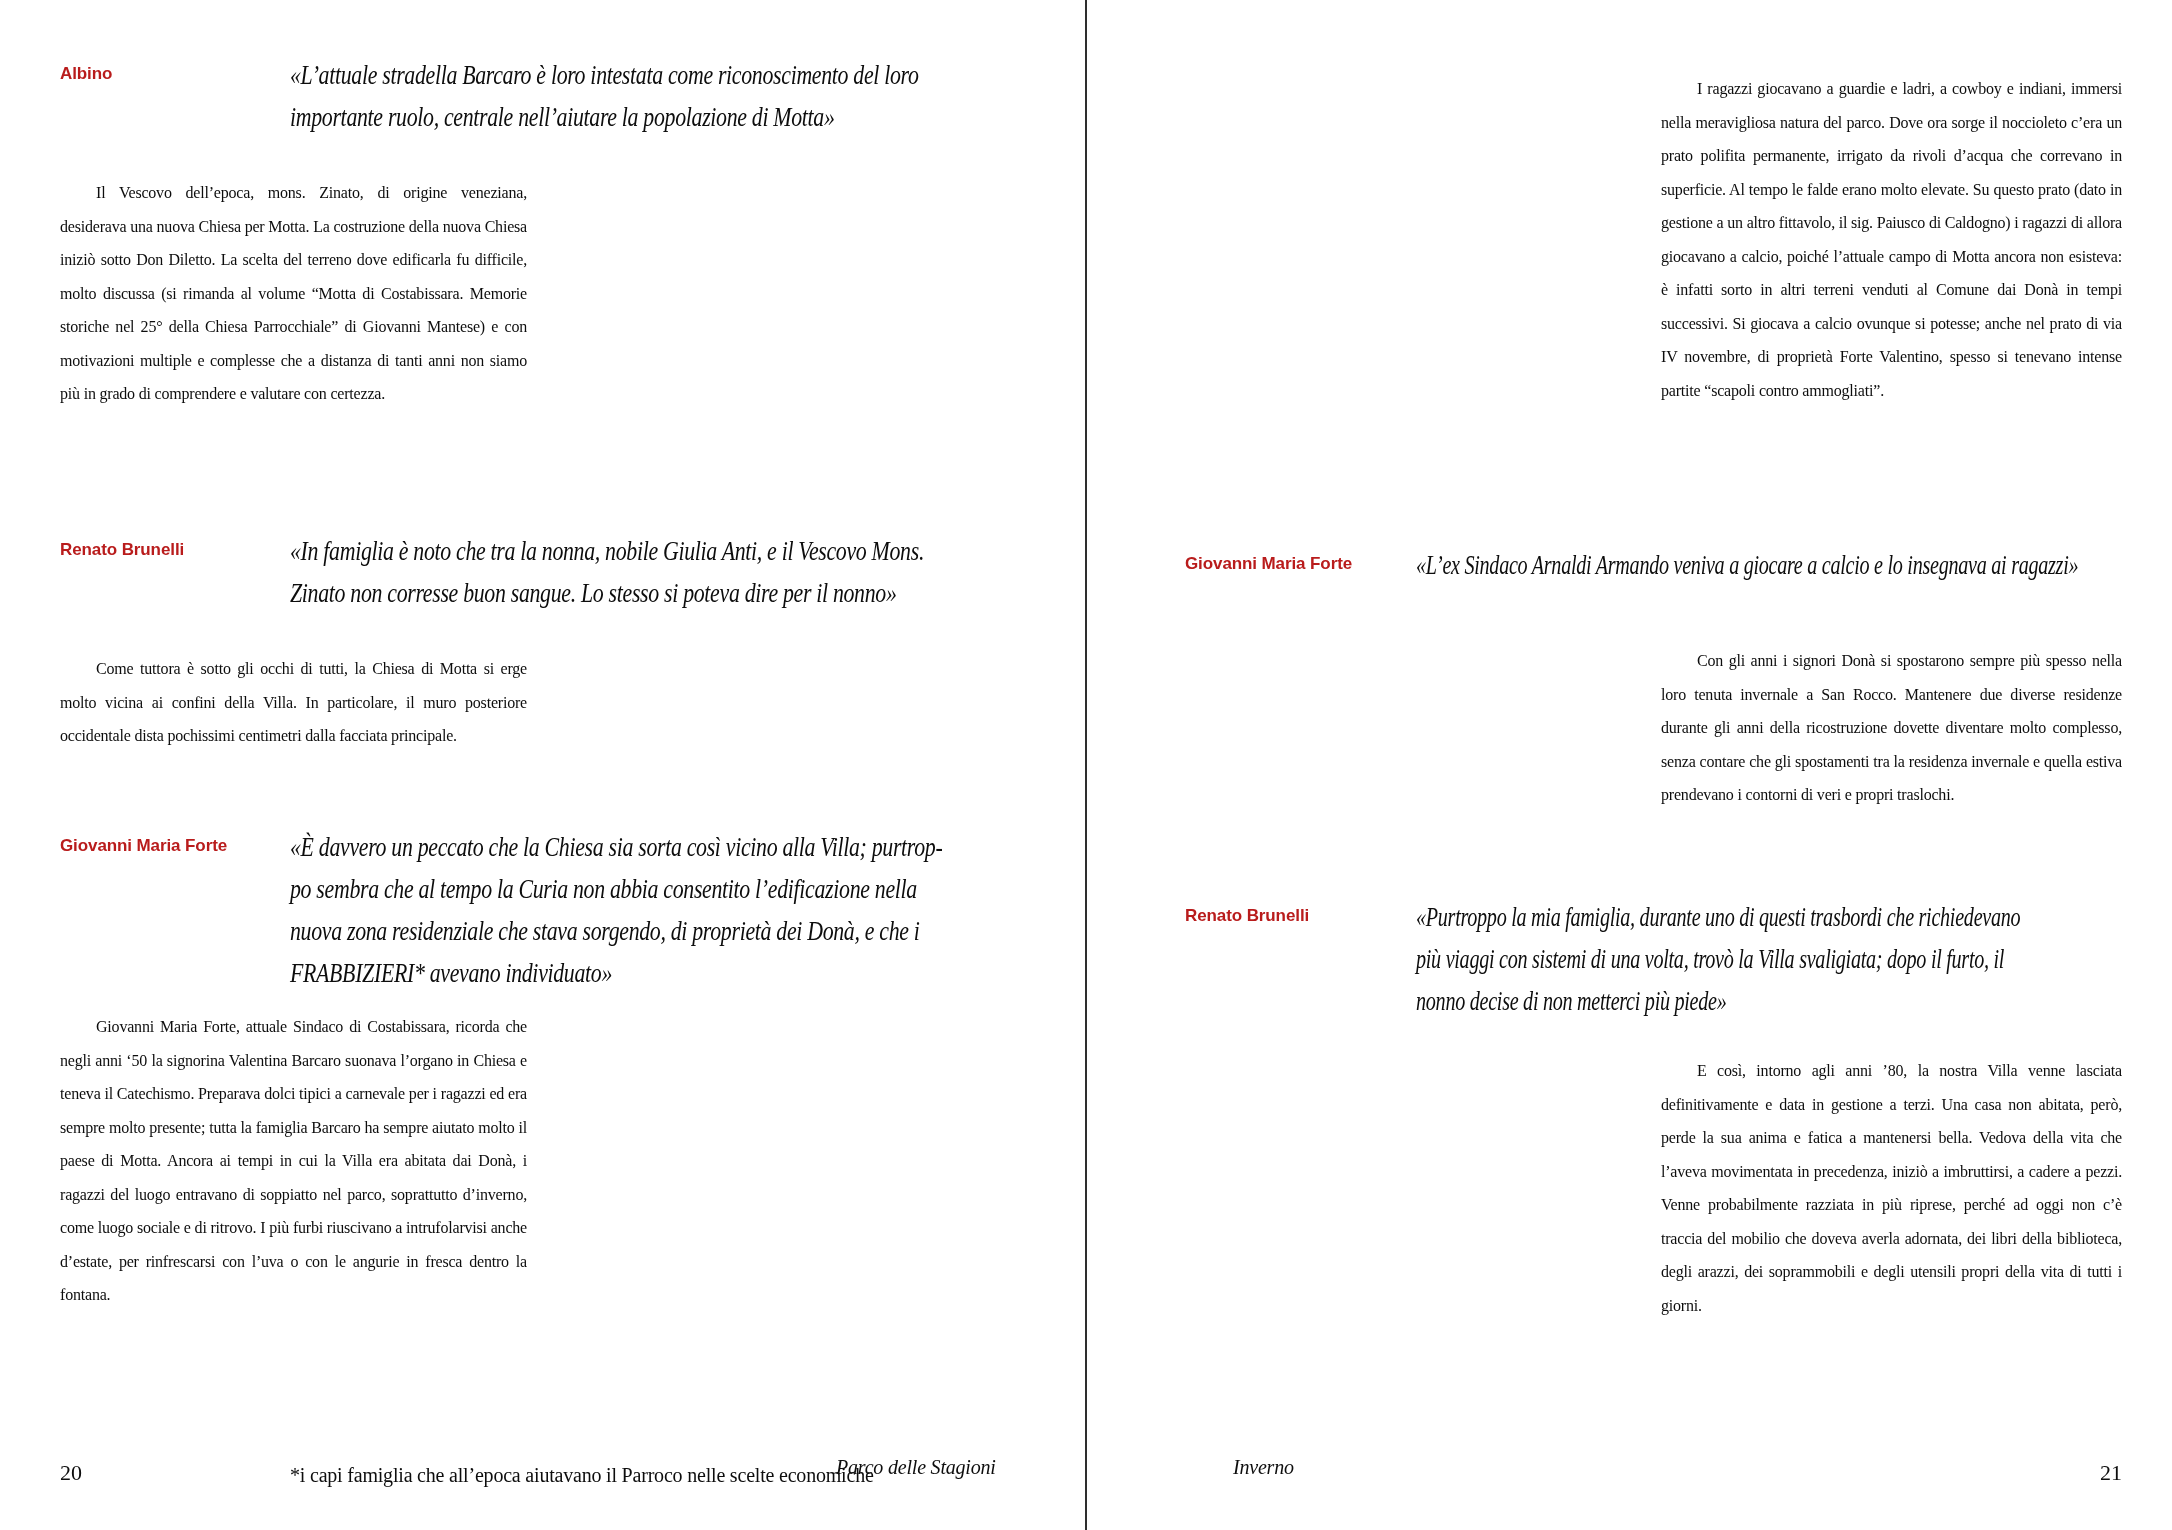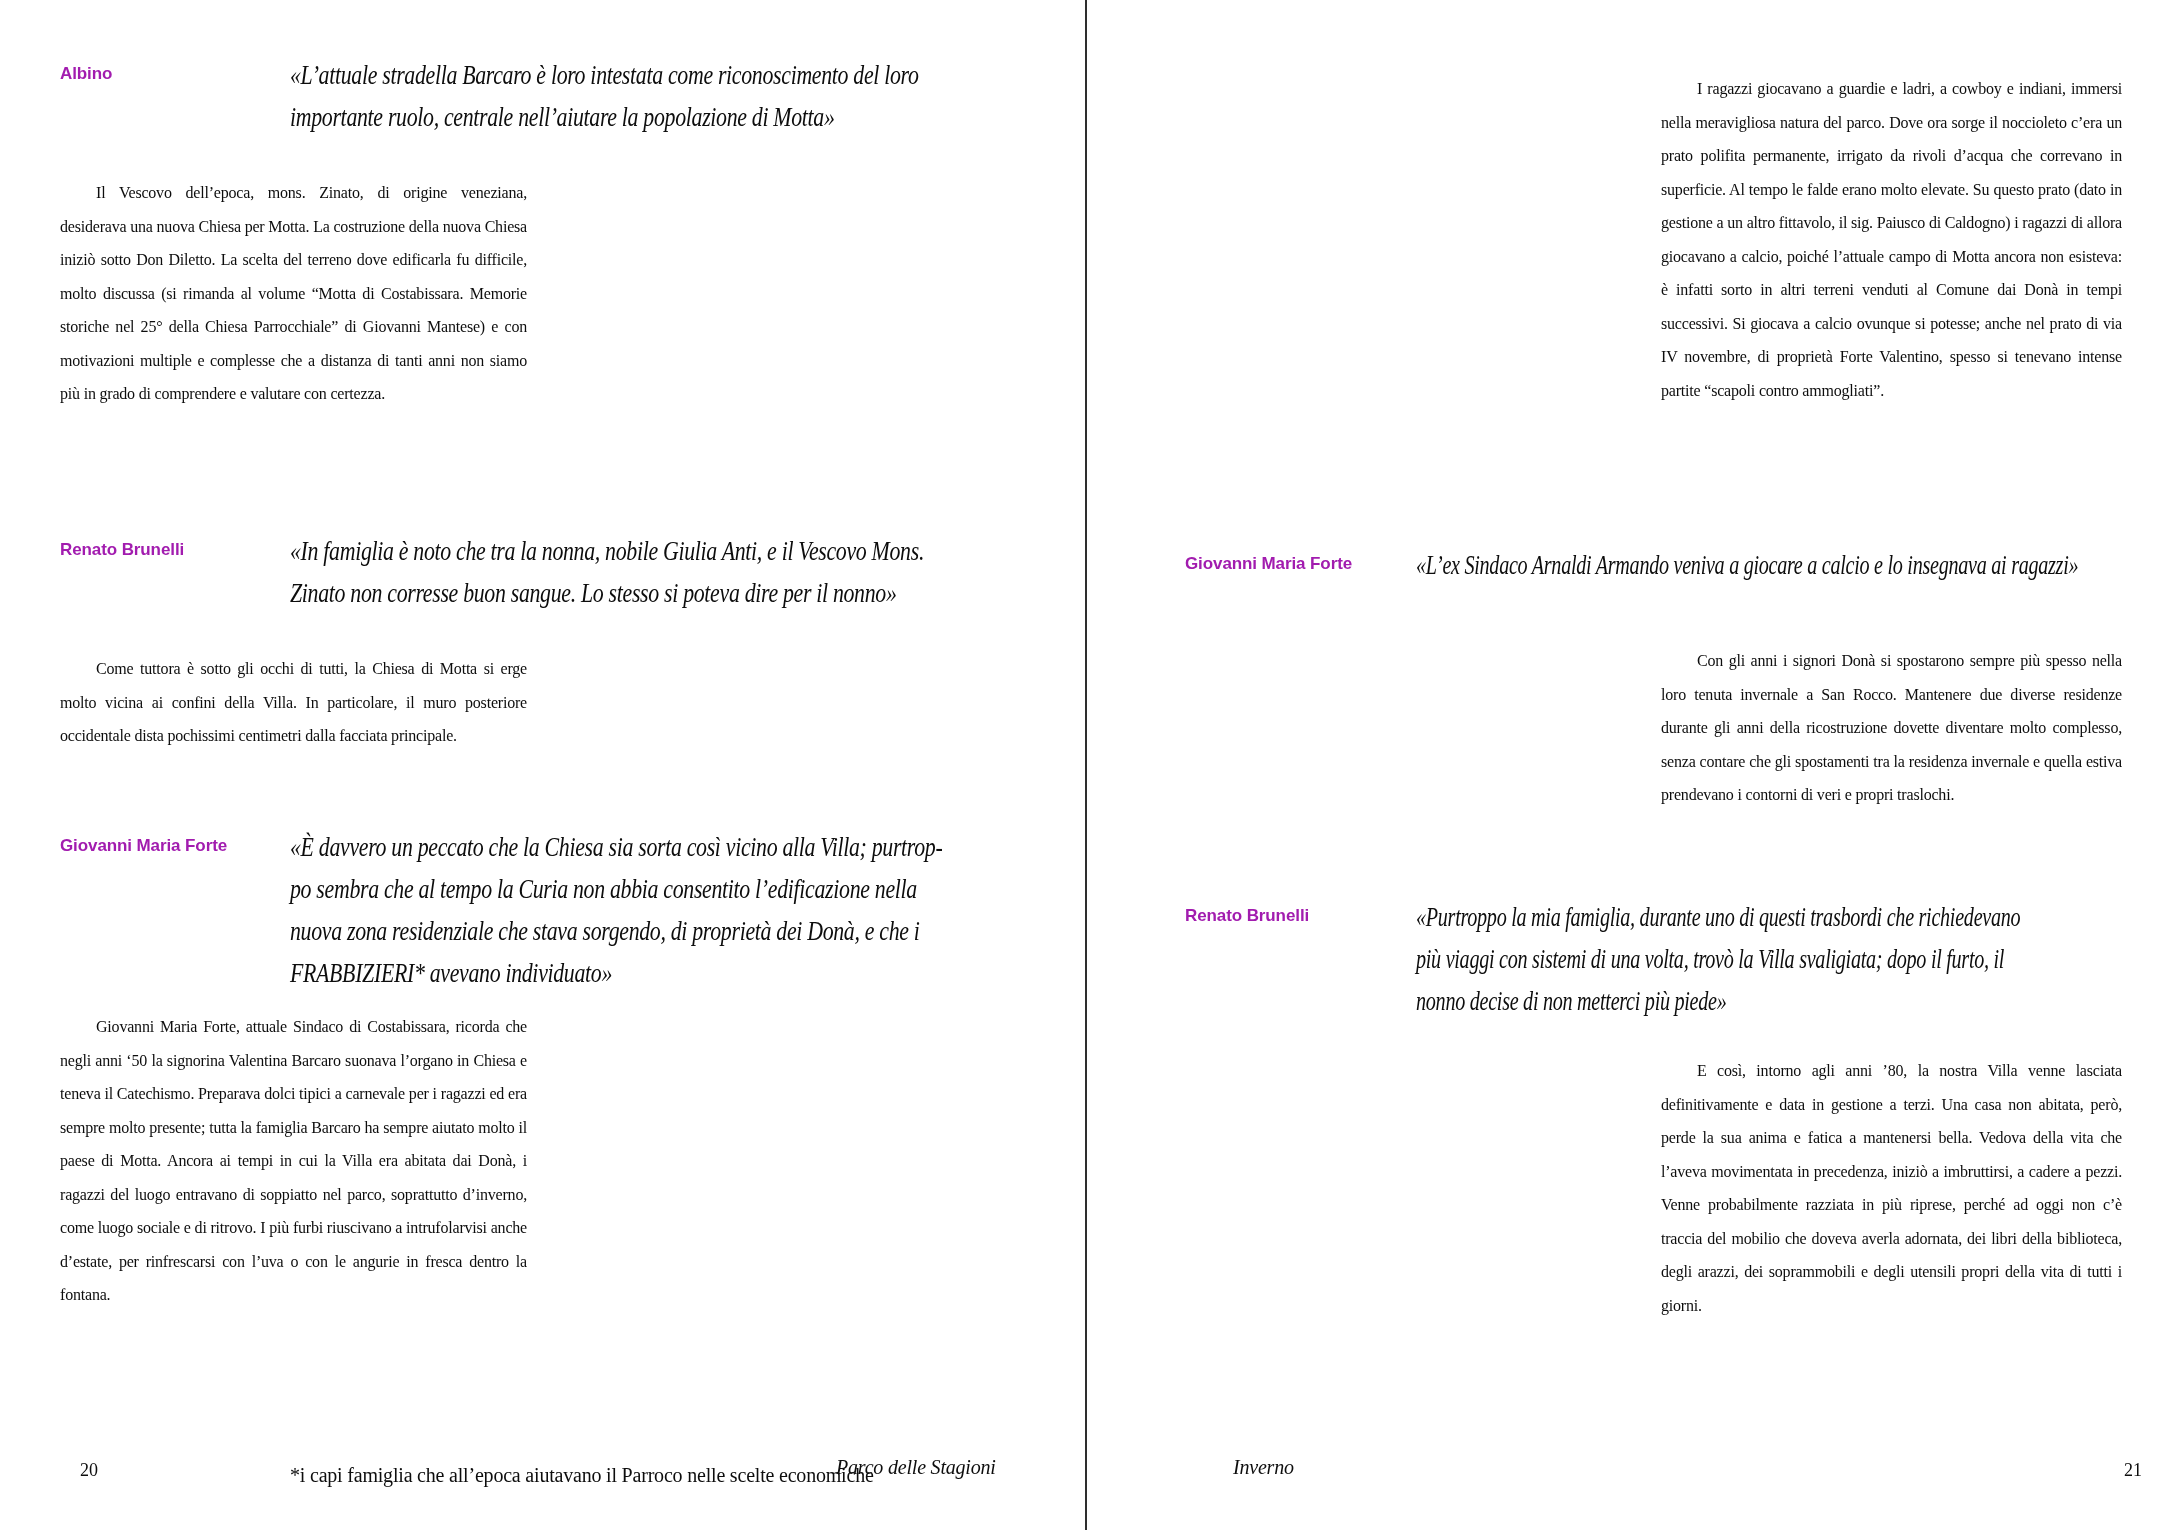--- a/index.html
+++ b/index.html
@@ -17,21 +17,21 @@
     position: absolute;
     top: 0; bottom: 0;
     width: 2px;
     background: #2e2e2e;
   }
   .speaker {
     font-family: "Liberation Sans", sans-serif;
     font-weight: 700;
     font-size: 17px;
     letter-spacing: -0.1px;
-    color: #a21caf;
+    color: #b91c1c;
     white-space: nowrap;
   }
   .quote {
     font-style: italic;
     font-size: 28px;
     line-height: 42px;
     letter-spacing: -0.4px;
     white-space: pre-line;
     transform-origin: 0 0;
     width: 980px;
@@ -42,21 +42,21 @@
     font-size: 16px;
     line-height: 33.5px;
     letter-spacing: -0.2px;
     text-align: justify;
     text-indent: 36px;
     hyphens: auto;
     -webkit-hyphens: auto;
   }
   .w-left  { width: 467px; }
   .w-right { width: 461px; }
-  .pagenum { font-size: 18px; margin-left: 20px; }
+  .pagenum { font-size: 22px; }
   .pagenum-right { width: 82px; text-align: right; }
   .footnote {
     font-size: 20px;
     letter-spacing: -0.2px;
     white-space: nowrap;
   }
   .running {
     font-style: italic;
     font-size: 20px;
     letter-spacing: -0.2px;

